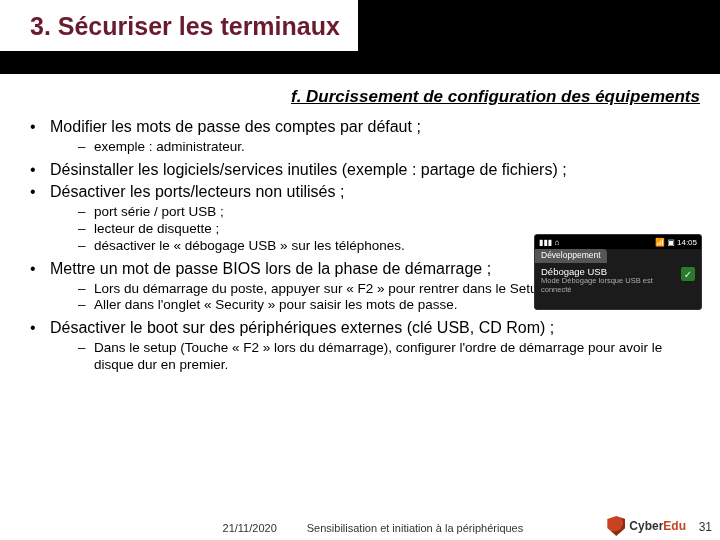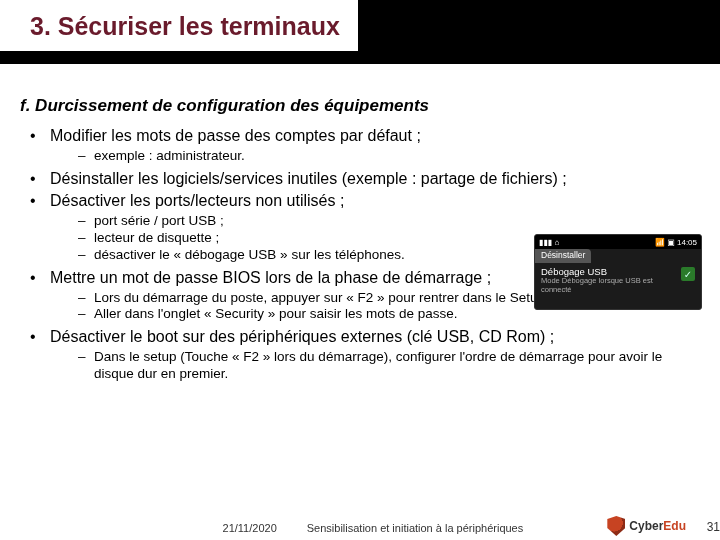--- a/index.html
+++ b/index.html
@@ -5,21 +5,21 @@
   * { margin: 0; padding: 0; box-sizing: border-box; }
   body {
     width: 720px; height: 540px;
     font-family: Arial, Helvetica, sans-serif;
     background: #fff;
     position: relative;
     overflow: hidden;
   }
   .topbar {
     background: #000;
-    height: 64px;
+    height: 74px;
     width: 100%;
     position: relative;
   }
   .title-box {
     background: #fff;
     position: absolute;
     top: 0; left: 0;
     padding: 12px 18px 10px 30px;
     min-width: 340px;
   }
@@ -28,22 +28,24 @@
     font-weight: bold;
     color: #6a1b2c;
   }
   .content {
     padding: 10px 20px 0 20px;
   }
   .subhead {
     font-size: 17px;
     font-style: italic;
     font-weight: bold;
+    text-decoration: underline;
     color: #000;
-    margin: 22px 0 10px 0;
+    margin: 3px 0 10px 0;
+    text-align: right;
   }
   ul.bullets {
     list-style: none;
     padding-left: 8px;
   }
   ul.bullets > li {
     position: relative;
     padding-left: 22px;
     font-size: 16px;
     color: #000;
@@ -148,21 +150,21 @@
   }
   .logo .shield {
     width: 18px; height: 20px;
     background: radial-gradient(circle at 40% 35%, #c74322 0 50%, #8d2b16 51% 100%);
     clip-path: polygon(50% 0, 100% 15%, 100% 60%, 50% 100%, 0 60%, 0 15%);
   }
   .logo .cyber { color: #333; font-weight: bold; }
   .logo .edu { color: #c74322; font-weight: bold; }
   .pagenum {
     position: absolute;
-    right: 0; bottom: 6px;
+    right: 8px; bottom: 6px;
     font-size: 12px;
     color: #333;
   }
 </style>
 </head>
 <body>
 
 <div class="topbar">
   <div class="title-box">
     <h1>3. Sécuriser les terminaux</h1>
@@ -203,21 +205,21 @@
     </li>
   </ul>
 </div>
 
 <div class="phone-fig">
   <div class="phone-status">
     <span>▮▮▮ ⌂</span>
     <span>📶 ▣ 14:05</span>
   </div>
   <div>
-    <span class="phone-tab">Désinstaller</span>
+    <span class="phone-tab">Développement</span>
   </div>
   <div class="phone-row">
     <div class="txt">
       <div class="t1">Débogage USB</div>
       <div class="t2">Mode Débogage lorsque USB est connecté</div>
     </div>
     <div class="check">✓</div>
   </div>
 </div>
 

